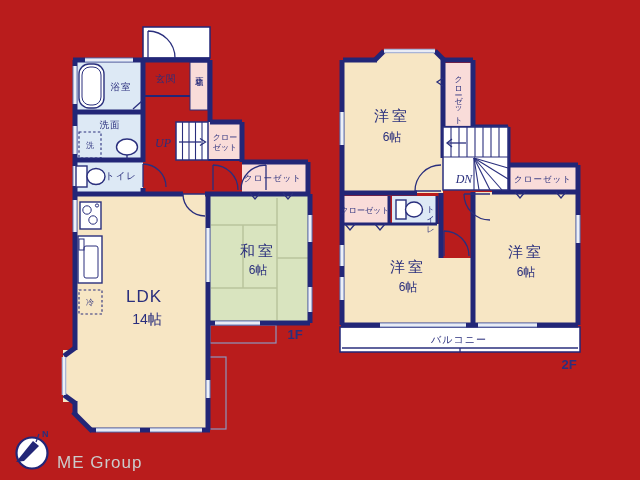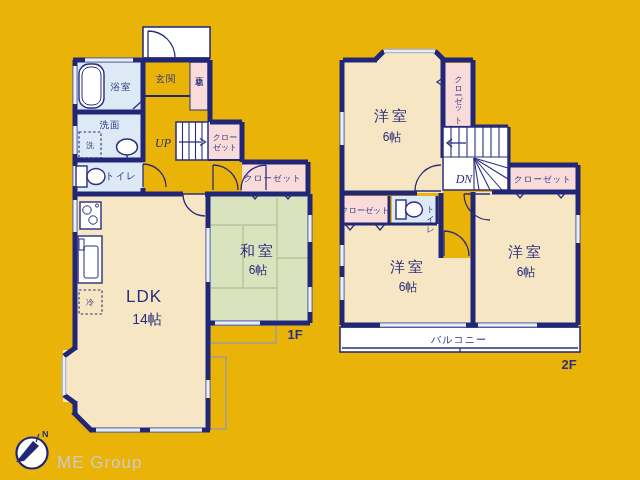--- a/index.html
+++ b/index.html
@@ -1,20 +1,20 @@
 <!DOCTYPE html>
 <html style="--wall: #222677; --ink: #2a2f7d; --cream: #f7e6c4; --green: #d9e4bf; --blue: #dde9f5; --pink: #f9dcd9; --win: #a9b5d8; --thin: #8d96bf; --tatami: #b9c49c; --gray: #cbcbcb;"><head>
 <meta charset="utf-8">
 <style>
   :root{
     --wall:#222677; --ink:#2a2f7d; --cream:#f7e6c4; --green:#d9e4bf; --blue:#dde9f5;
     --pink:#f9dcd9; --win:#a9b5d8; --thin:#8d96bf; --tatami:#b9c49c; --gray:#cbcbcb;
   }
   html,body{margin:0;padding:0;background:#ffffff;}
-  .stage{width:640px;height:480px;position:relative;background:#eab308;overflow:hidden;text-align:right;}
+  .stage{width:640px;height:480px;position:relative;background:#b91c1c;overflow:hidden;text-align:right;}
   svg text{font-family:"Liberation Sans","DejaVu Sans",sans-serif;fill:var(--ink);}
   .wall{stroke:var(--wall);fill:none;stroke-width:5;}
   .wall3{stroke:var(--wall);fill:none;stroke-width:3;}
   .wall2{stroke:var(--wall);fill:none;stroke-width:2.2;}
   .thinln{stroke:var(--thin);fill:none;stroke-width:1.2;}
   .navythin{stroke:var(--ink);fill:none;stroke-width:1.3;}
   .fixture{stroke:var(--ink);fill:#ffffff;stroke-width:1.4;}
   .fixin{stroke:var(--ink);fill:none;stroke-width:1;}
   .dash{stroke:var(--ink);fill:none;stroke-width:1.1;stroke-dasharray:2.5 2.2;}
   .win1{stroke:var(--win);fill:none;stroke-width:4.6;}

